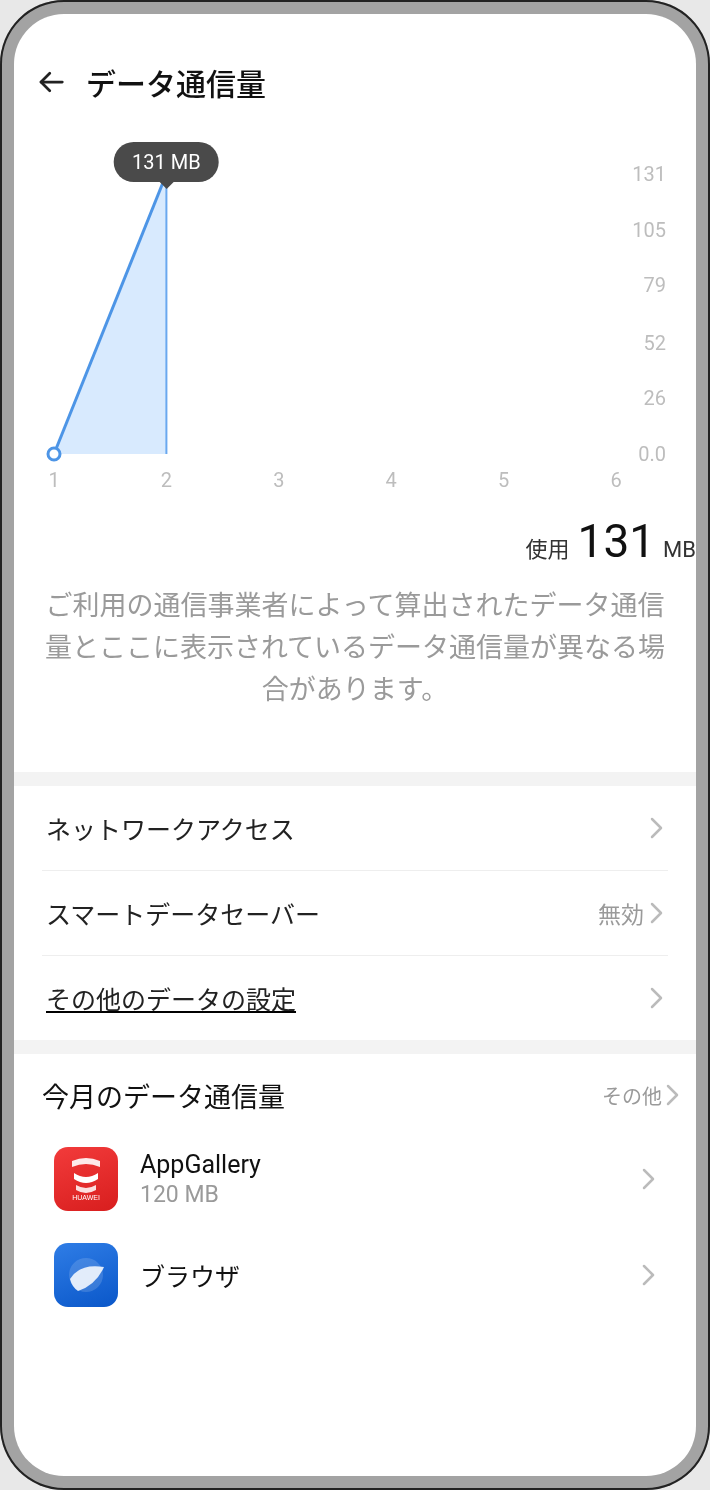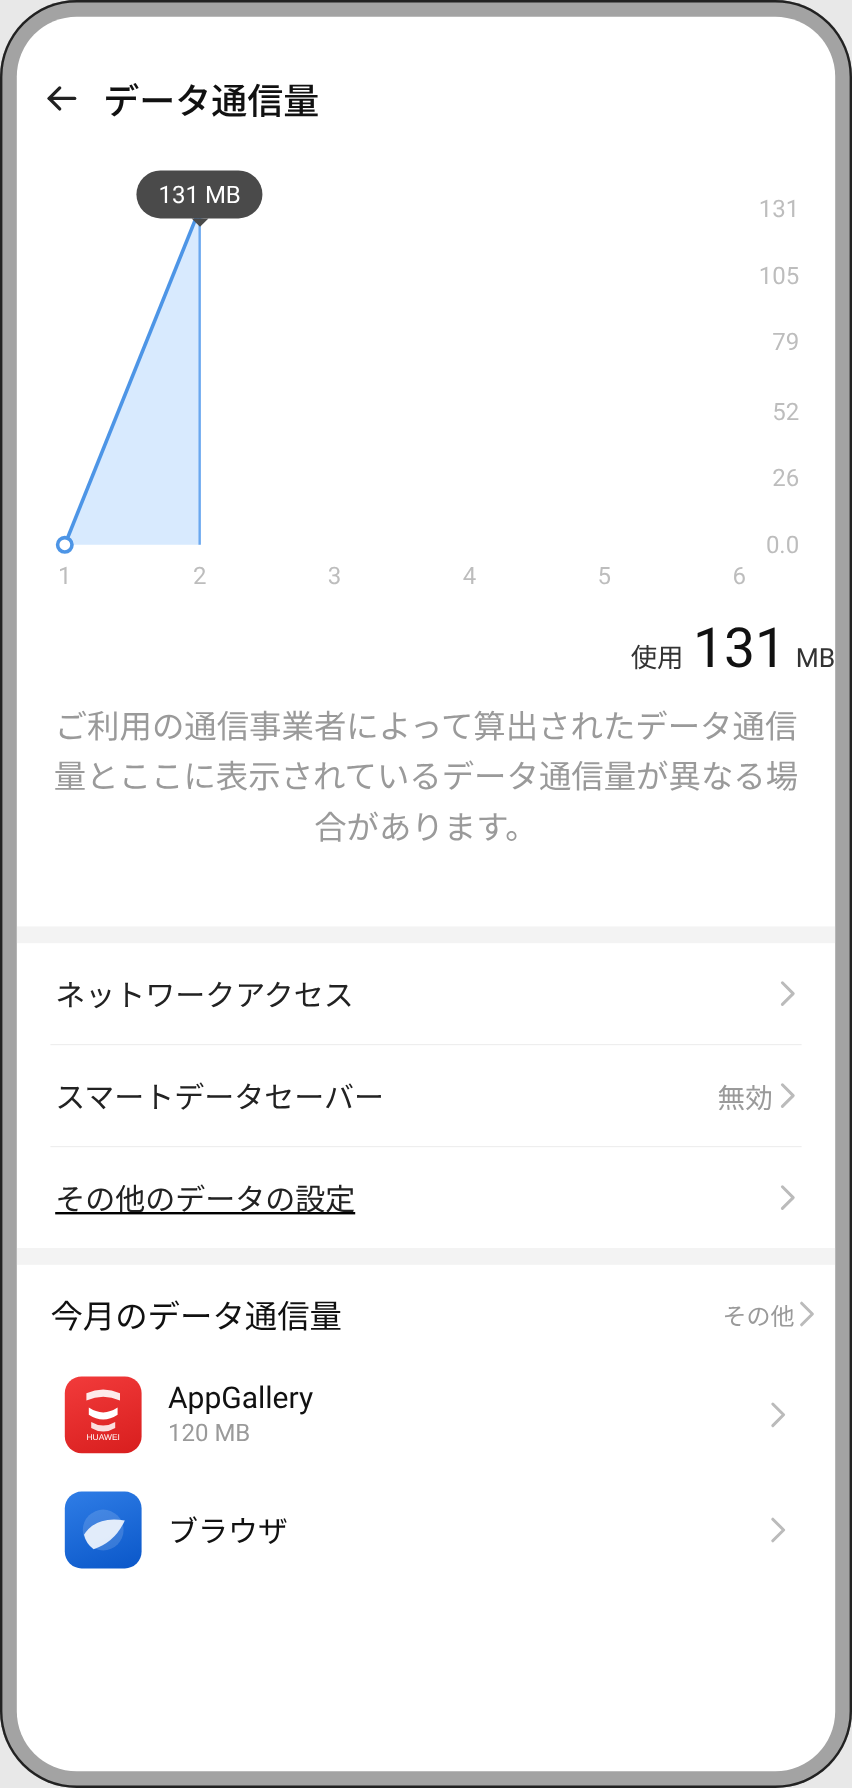--- a/index.html
+++ b/index.html
@@ -104,21 +104,21 @@
   }
   .app-icon {
     width: 64px; height: 64px; border-radius: 14px;
     display: flex; align-items: center; justify-content: center;
     flex-shrink: 0;
   }
   .app-icon.red { background: linear-gradient(160deg,#f23b3b,#d81e1e); }
   .app-icon.blue { background: linear-gradient(160deg,#2f7de6,#0a57c9); }
   .app-meta { flex: 1; }
   .app-name { font-size: 25px; color: #111; }
-  .app-sub { font-size: 20px; color: #9a9a9a; margin-top: 2px; }
+  .app-sub { font-size: 23px; color: #9a9a9a; margin-top: 2px; }
 </style>
 </head>
 <body>
 
 <div class="phone">
 
   <div class="screen">
     <div class="statusbar"></div>
 
     <div class="header">

